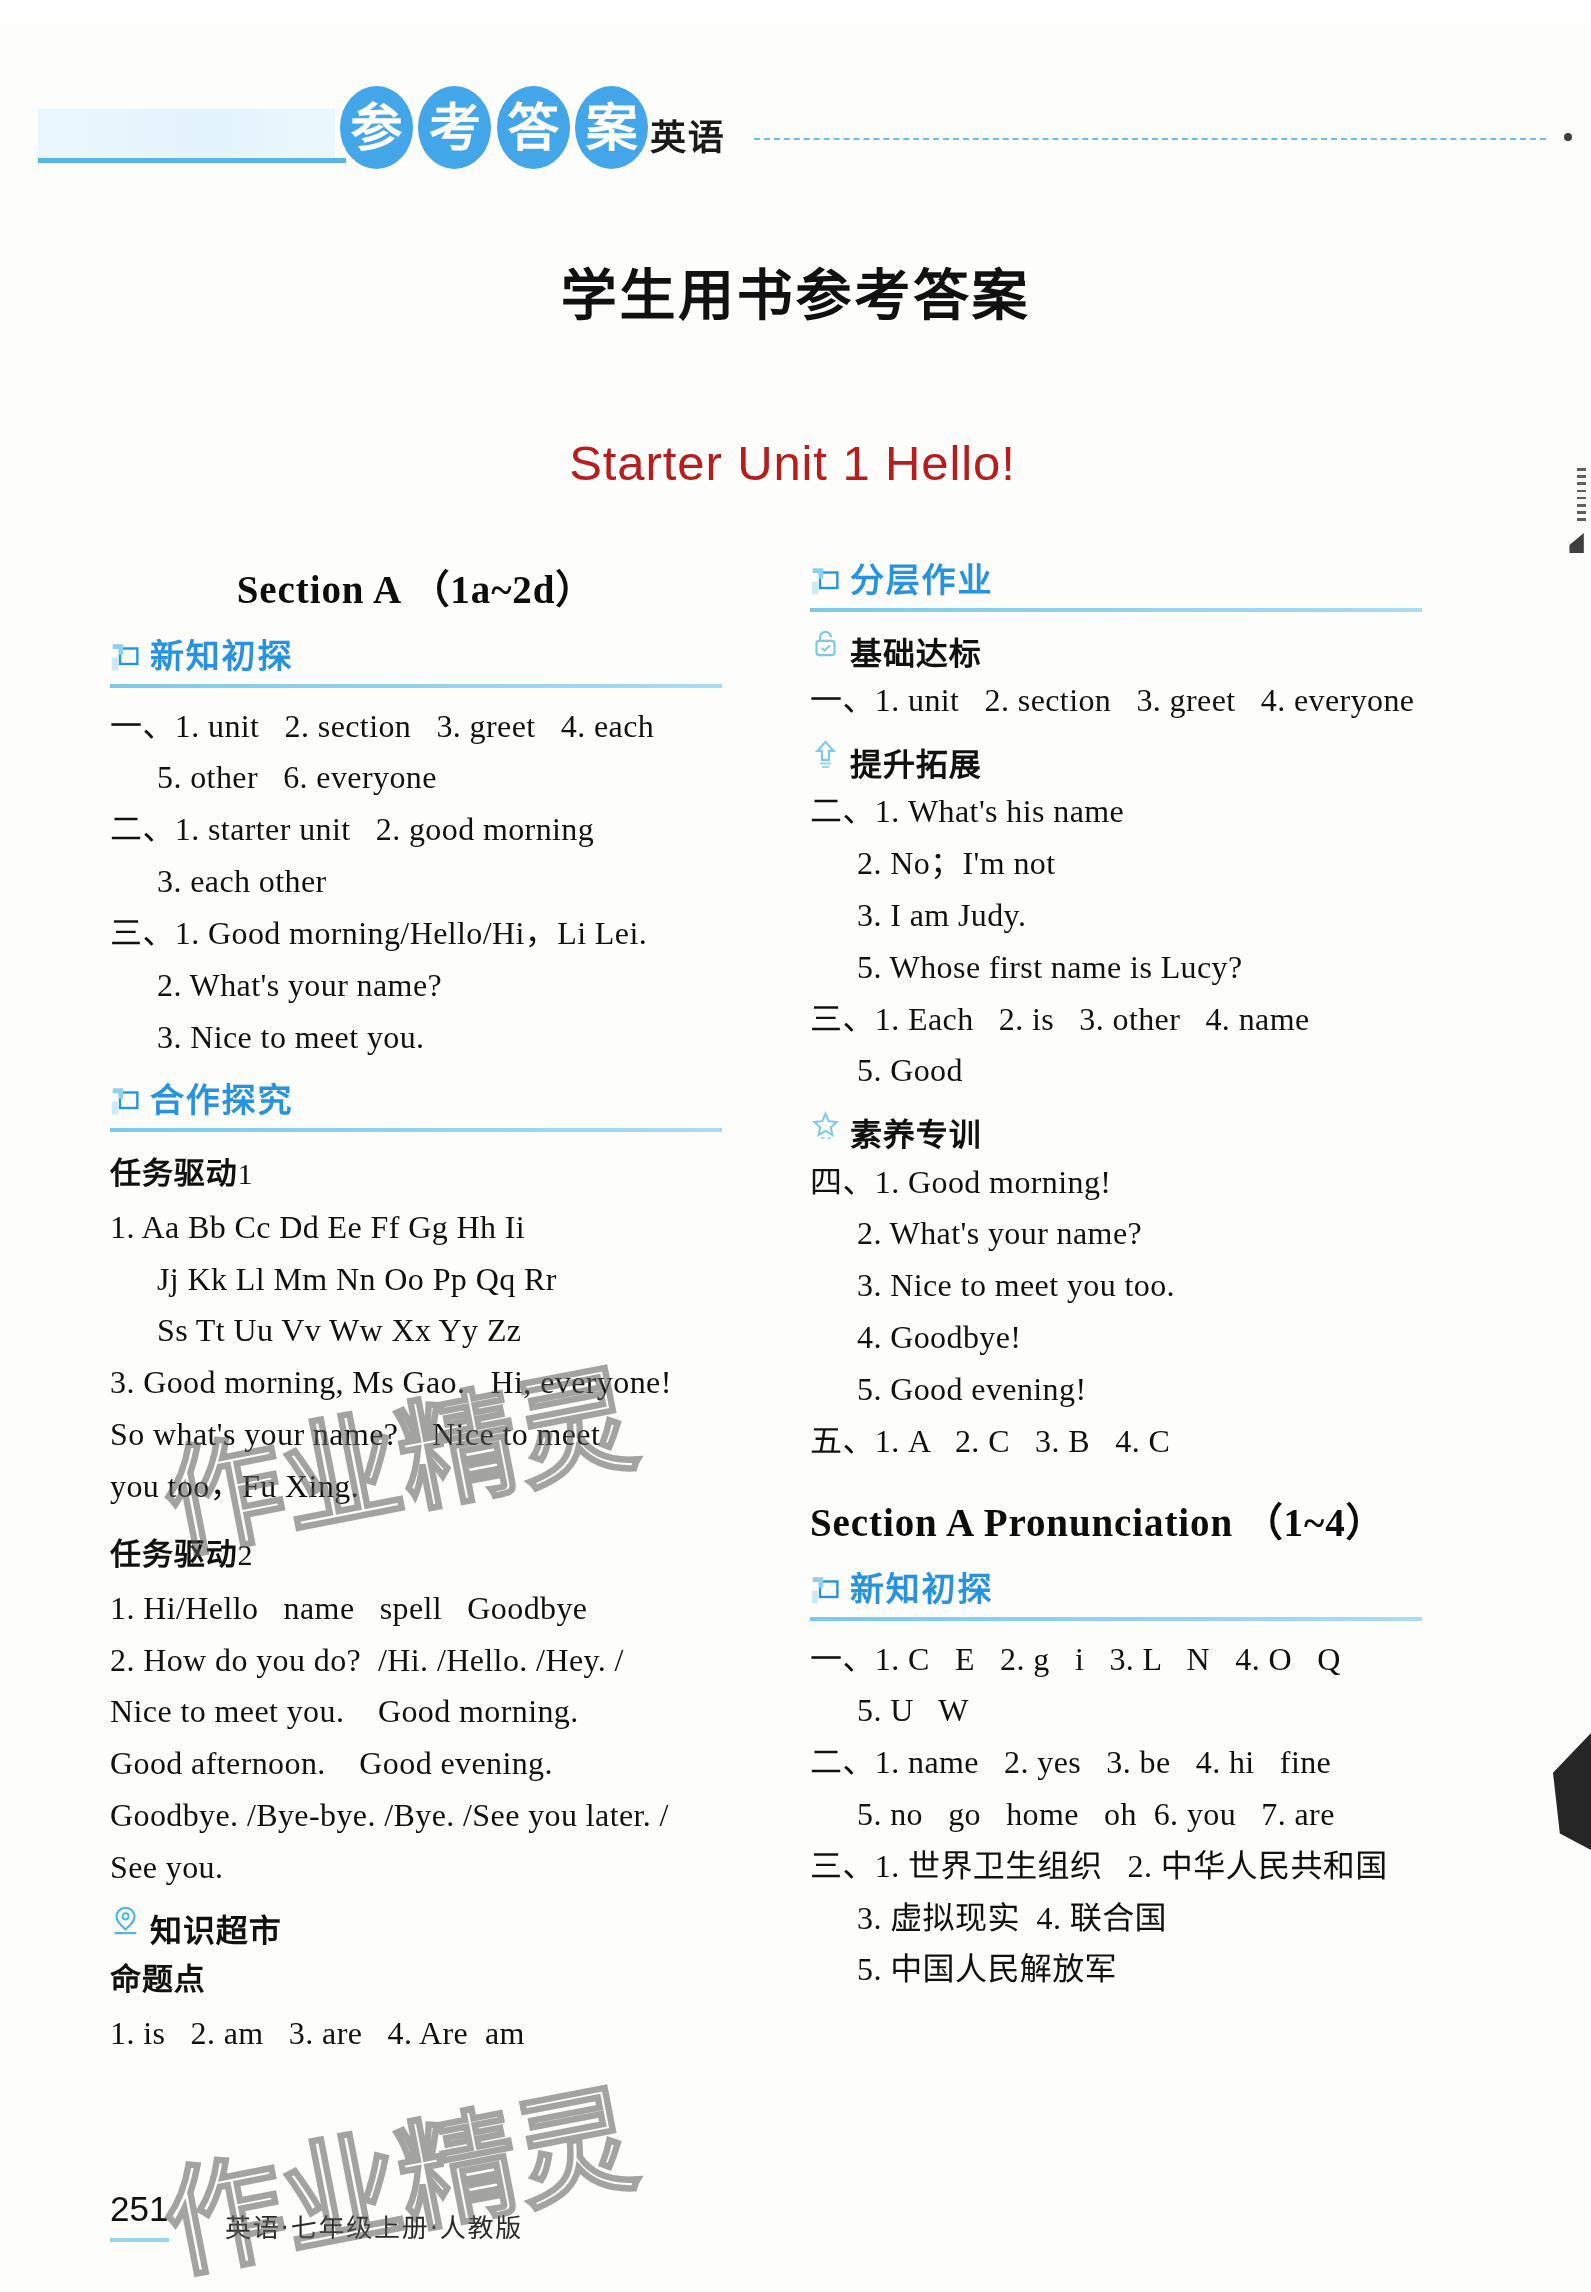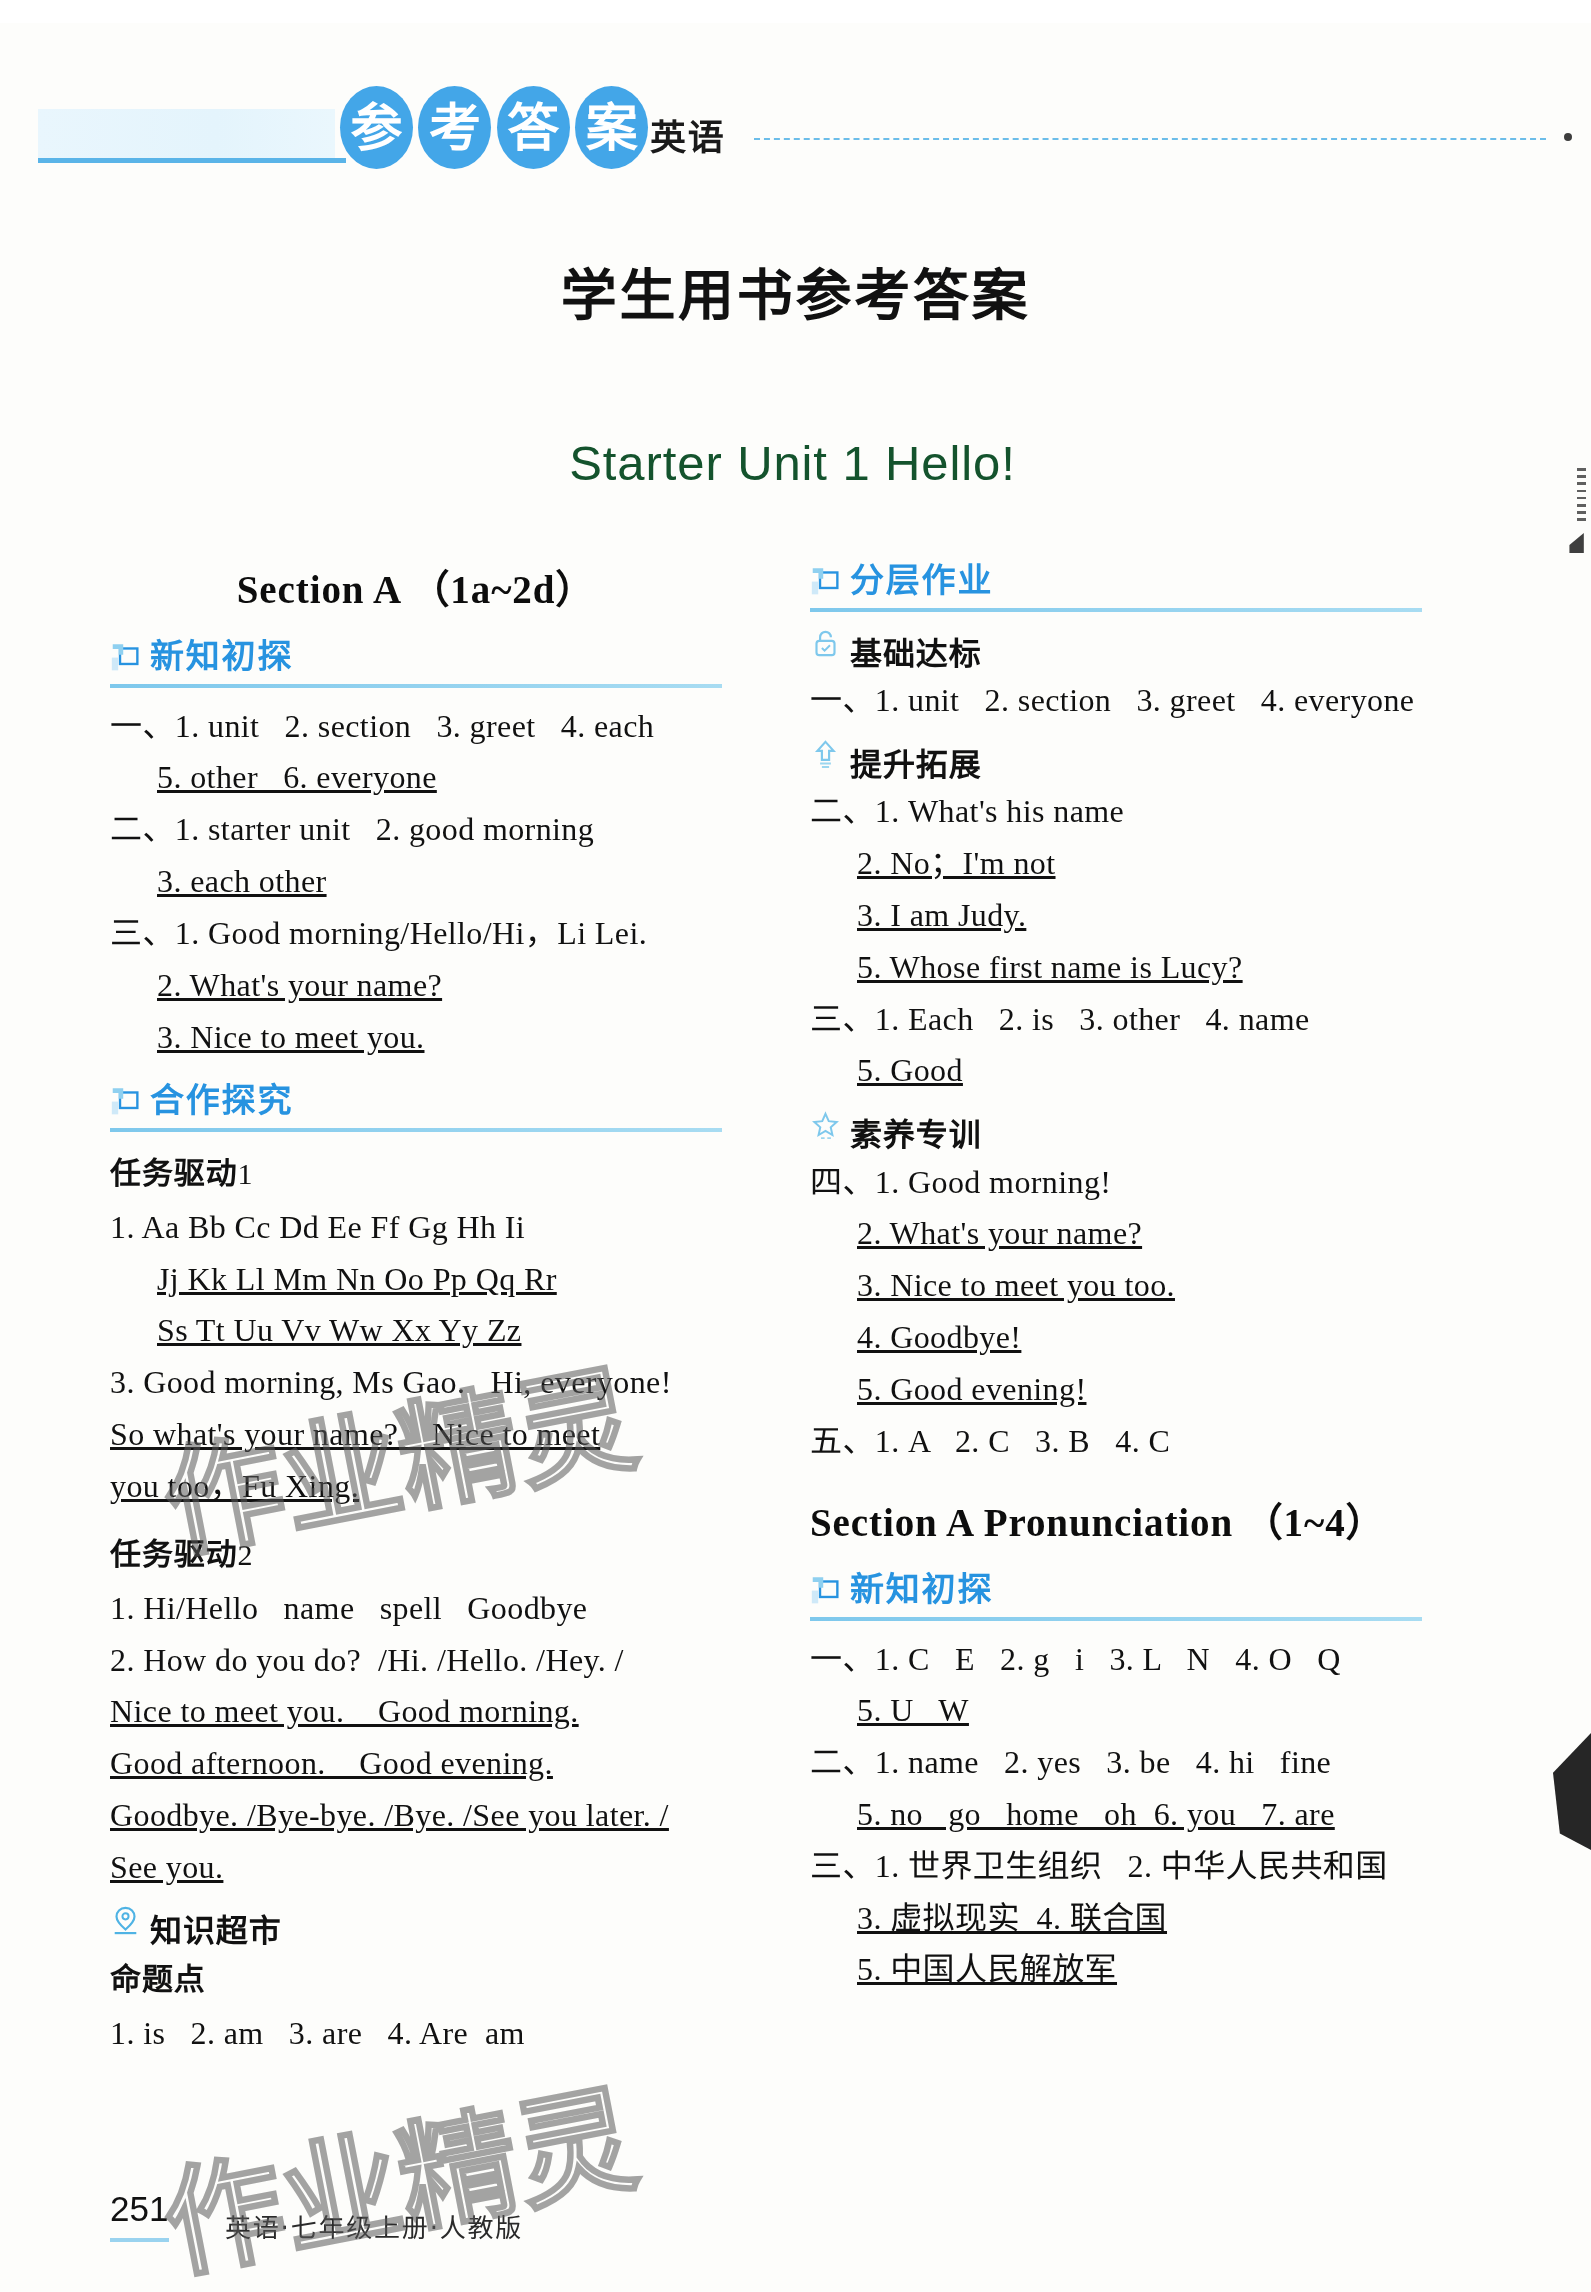--- a/index.html
+++ b/index.html
@@ -69,21 +69,21 @@
     font-size:56px;
     color:#111;
     letter-spacing:2.7px;
   }
 
   .unit-title{
     position:absolute; left:0; top:435px; width:1585px;
     text-align:center;
     font-family:"Liberation Sans", sans-serif;
     font-size:49px;
-    color:#14532d;
+    color:#b91c1c;
     letter-spacing:0.9px;
   }
 
   
   .col{
     position:absolute; top:558px; width:612px;
   }
   .col-left{ left:110px; }
   .col-right{ left:810px; top:558px; }
 
@@ -159,21 +159,21 @@
   
   .ans{
     font-family:"Liberation Serif", serif;
     font-size:32px;
     color:#111;
     line-height:1.62;
     margin:0;
     white-space:pre-wrap;
     letter-spacing:0.4px;
   }
-  .ans.hang{ padding-left:47px;text-decoration:underline; }
+  .ans.hang{ padding-left:47px; }
 
   
   .pagenum{
     position:absolute;left:110px;top:2189px;
     font-family:Liberation Sans, sans-serif;
     font-size:35px;color:#111;
   }
   .pagenum-rule{
     position:absolute;left:110px;top:2238px;width:59px;height:3.6px;
     background:#9ad3ef;

